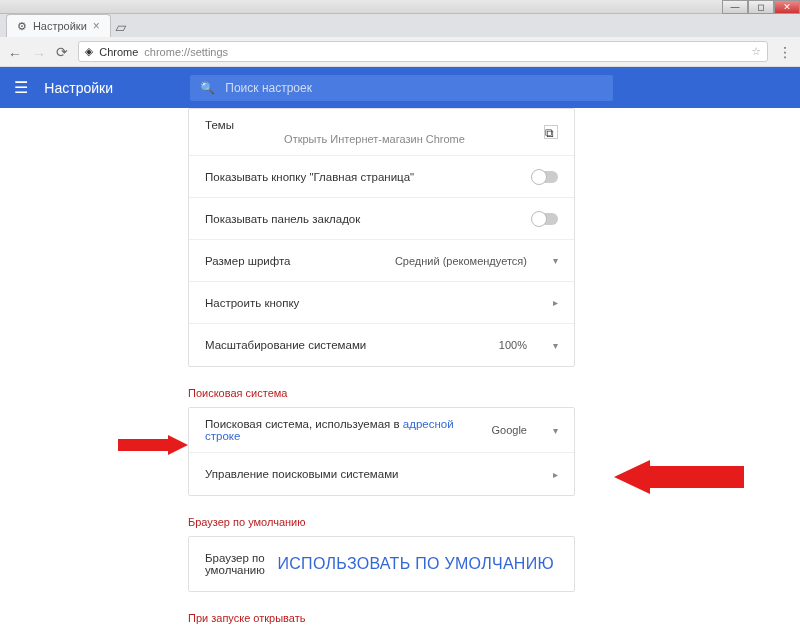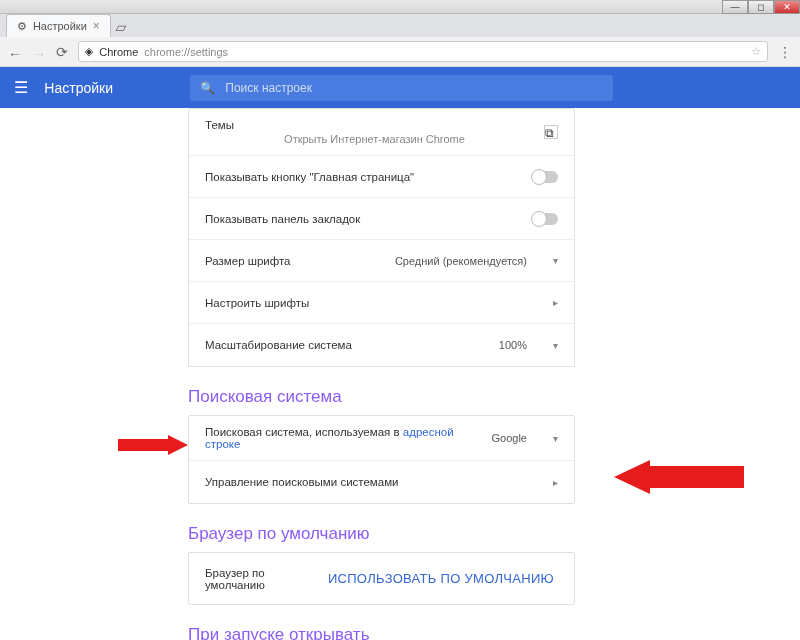--- a/index.html
+++ b/index.html
@@ -42,25 +42,25 @@
 .row-label { flex: 1; font-size: 11.5px; color: #333; }
 .row-sub { font-size: 11px; color: #888; margin-top: 2px; text-align: center; }
 .row-right { font-size: 11px; color: #555; display: flex; align-items: center; gap: 26px; }
 .chev { color: #888; font-size: 10px; }
 .link { color: #3367d6; }
 
 .toggle { width: 26px; height: 12px; background: #ccc; border-radius: 10px; position: relative; }
 .toggle::after { content: ''; width: 14px; height: 14px; background: #fff; border: 1px solid #bbb; border-radius: 50%; position: absolute; left: -1px; top: -2px; }
 .ext-icon { width: 14px; height: 14px; border: 1px solid #ccc; }
 
-.section-title { font-size: 17px; color: #8b5cf6; margin: 20px 0 8px 0; }
+.section-title { font-size: 11px; color: #b91c1c; margin: 20px 0 8px 0; }
 
 .default-row { display: flex; align-items: center; padding: 12px 16px; }
 .default-left { flex: 1; }
-.default-btn { font-size: 13px; color: #3367d6; letter-spacing: 0.3px; cursor: pointer; padding: 6px 4px; }
+.default-btn { font-size: 16px; color: #3367d6; letter-spacing: 0.3px; cursor: pointer; padding: 6px 4px; }
 
 .arrow-left { position: absolute; left: 118px; top: 327px; }
 .arrow-right { position: absolute; left: 614px; top: 352px; }
 .arrow-left svg, .arrow-right svg { display: block; }
 </style>
 </head>
 <body>
 
 <div class="titlebar">
   <div class="win-buttons">
@@ -126,27 +126,27 @@
           <div class="toggle"></div>
         </div>
         <div class="row">
           <div class="row-label">Размер шрифта</div>
           <div class="row-right">
               <span>Средний (рекомендуется)</span>
               <span class="chev">▾</span>
             </div>
         </div>
         <div class="row">
-          <div class="row-label">Настроить шрифты</div>
+          <div class="row-label">Настроить кнопку</div>
           <div class="row-right">
               <span class="chev">▸</span>
             </div>
         </div>
         <div class="row">
-          <div class="row-label">Масштабирование система</div>
+          <div class="row-label">Масштабирование системами</div>
           <div class="row-right">
               <span>100%</span>
               <span class="chev">▾</span>
             </div>
         </div>
       </div>
 
       <div class="section-title">Поисковая система</div>
       <div class="card">
         <div class="row">

